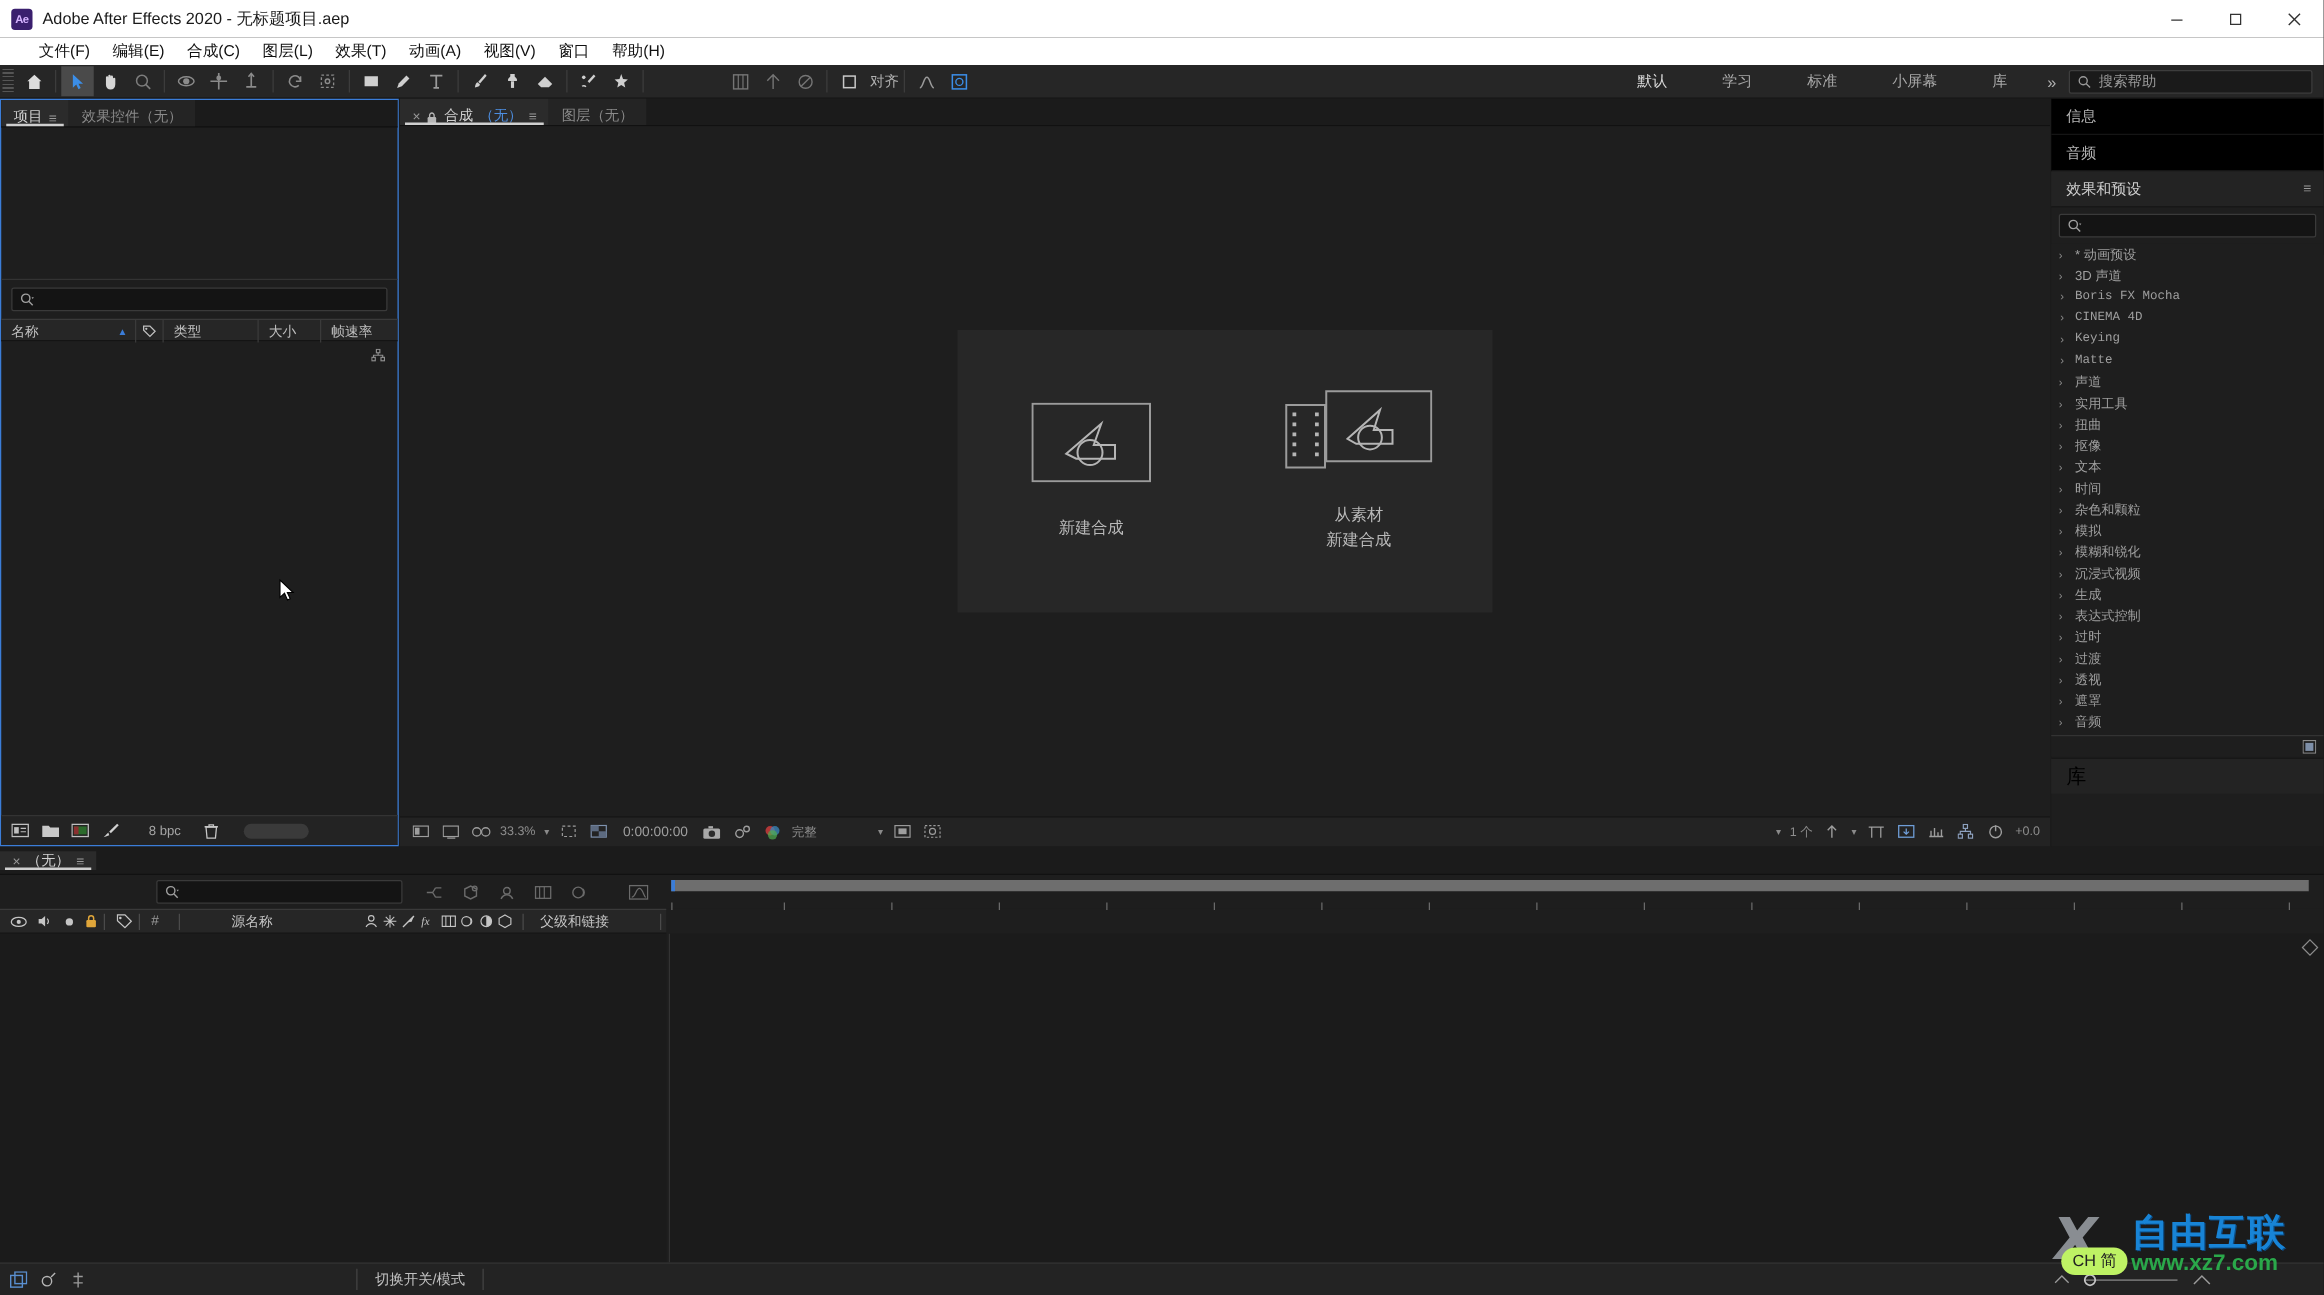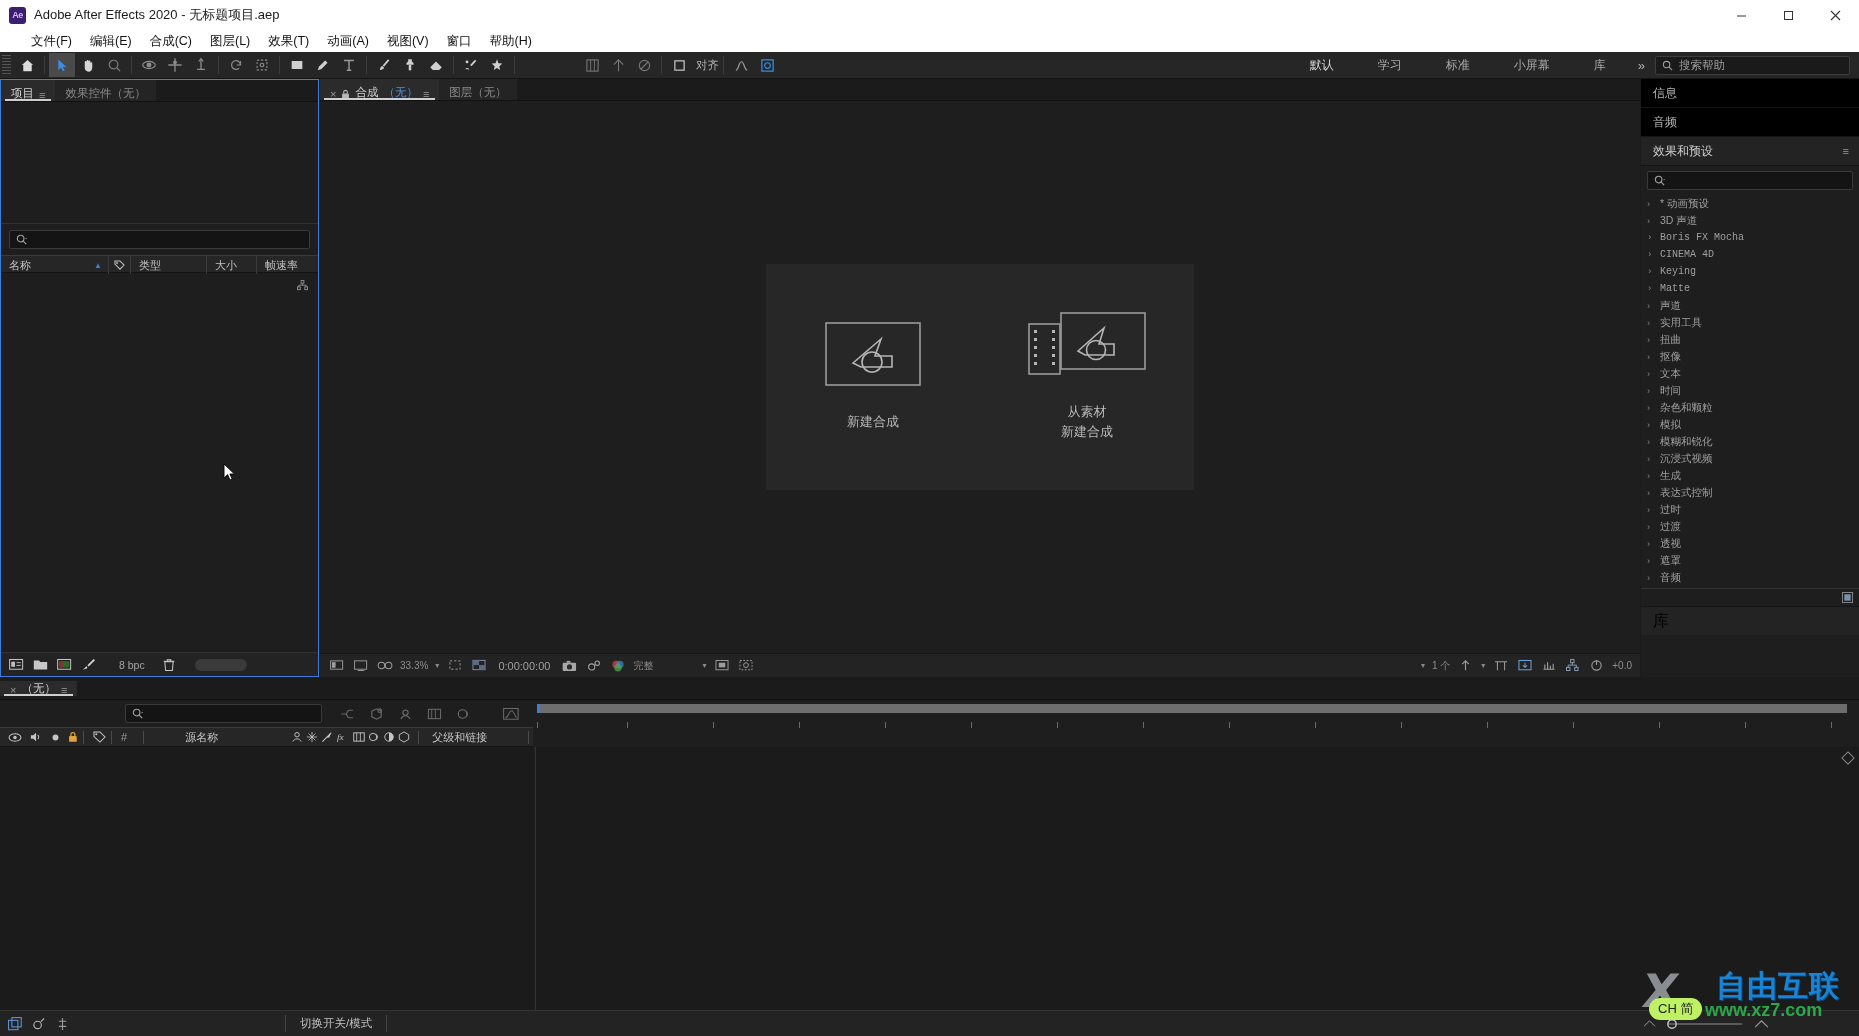--- a/index.html
+++ b/index.html
@@ -210,21 +210,21 @@
   .ic.d { color: #6b6b6b; }
 
   
   .watermark { position: absolute; right: 6px; bottom: 14px; width: 210px; height: 64px; pointer-events: none; }
   .wm-x {
     position: absolute; left: 0; top: 6px; font-size: 46px; font-weight: bold;
     color: #8f9499; font-family: "DejaVu Sans", sans-serif; letter-spacing: -4px;
     transform: skewX(-8deg); opacity: .95;
   }
   .wm-cn {
-    position: absolute; left: 73px; top: 8px; font-size: 30px; font-weight: bold;
+    position: absolute; left: 62px; top: 8px; font-size: 30px; font-weight: bold;
     color: #1884d6; letter-spacing: 1px; text-shadow: 1px 1px 0 #0b4c84;
   }
   .wm-url { position: absolute; left: 62px; top: 42px; font-size: 18px; font-weight: bold; color: #2aa84a; }
   .wm-ime {
     position: absolute; left: 6px; top: 40px; background: #bef264; border-radius: 11px;
     padding: 2px 9px; font-size: 13px; color: #222; display: flex; align-items: center; gap: 4px;
   }
 </style>
 </head>
 <body>

